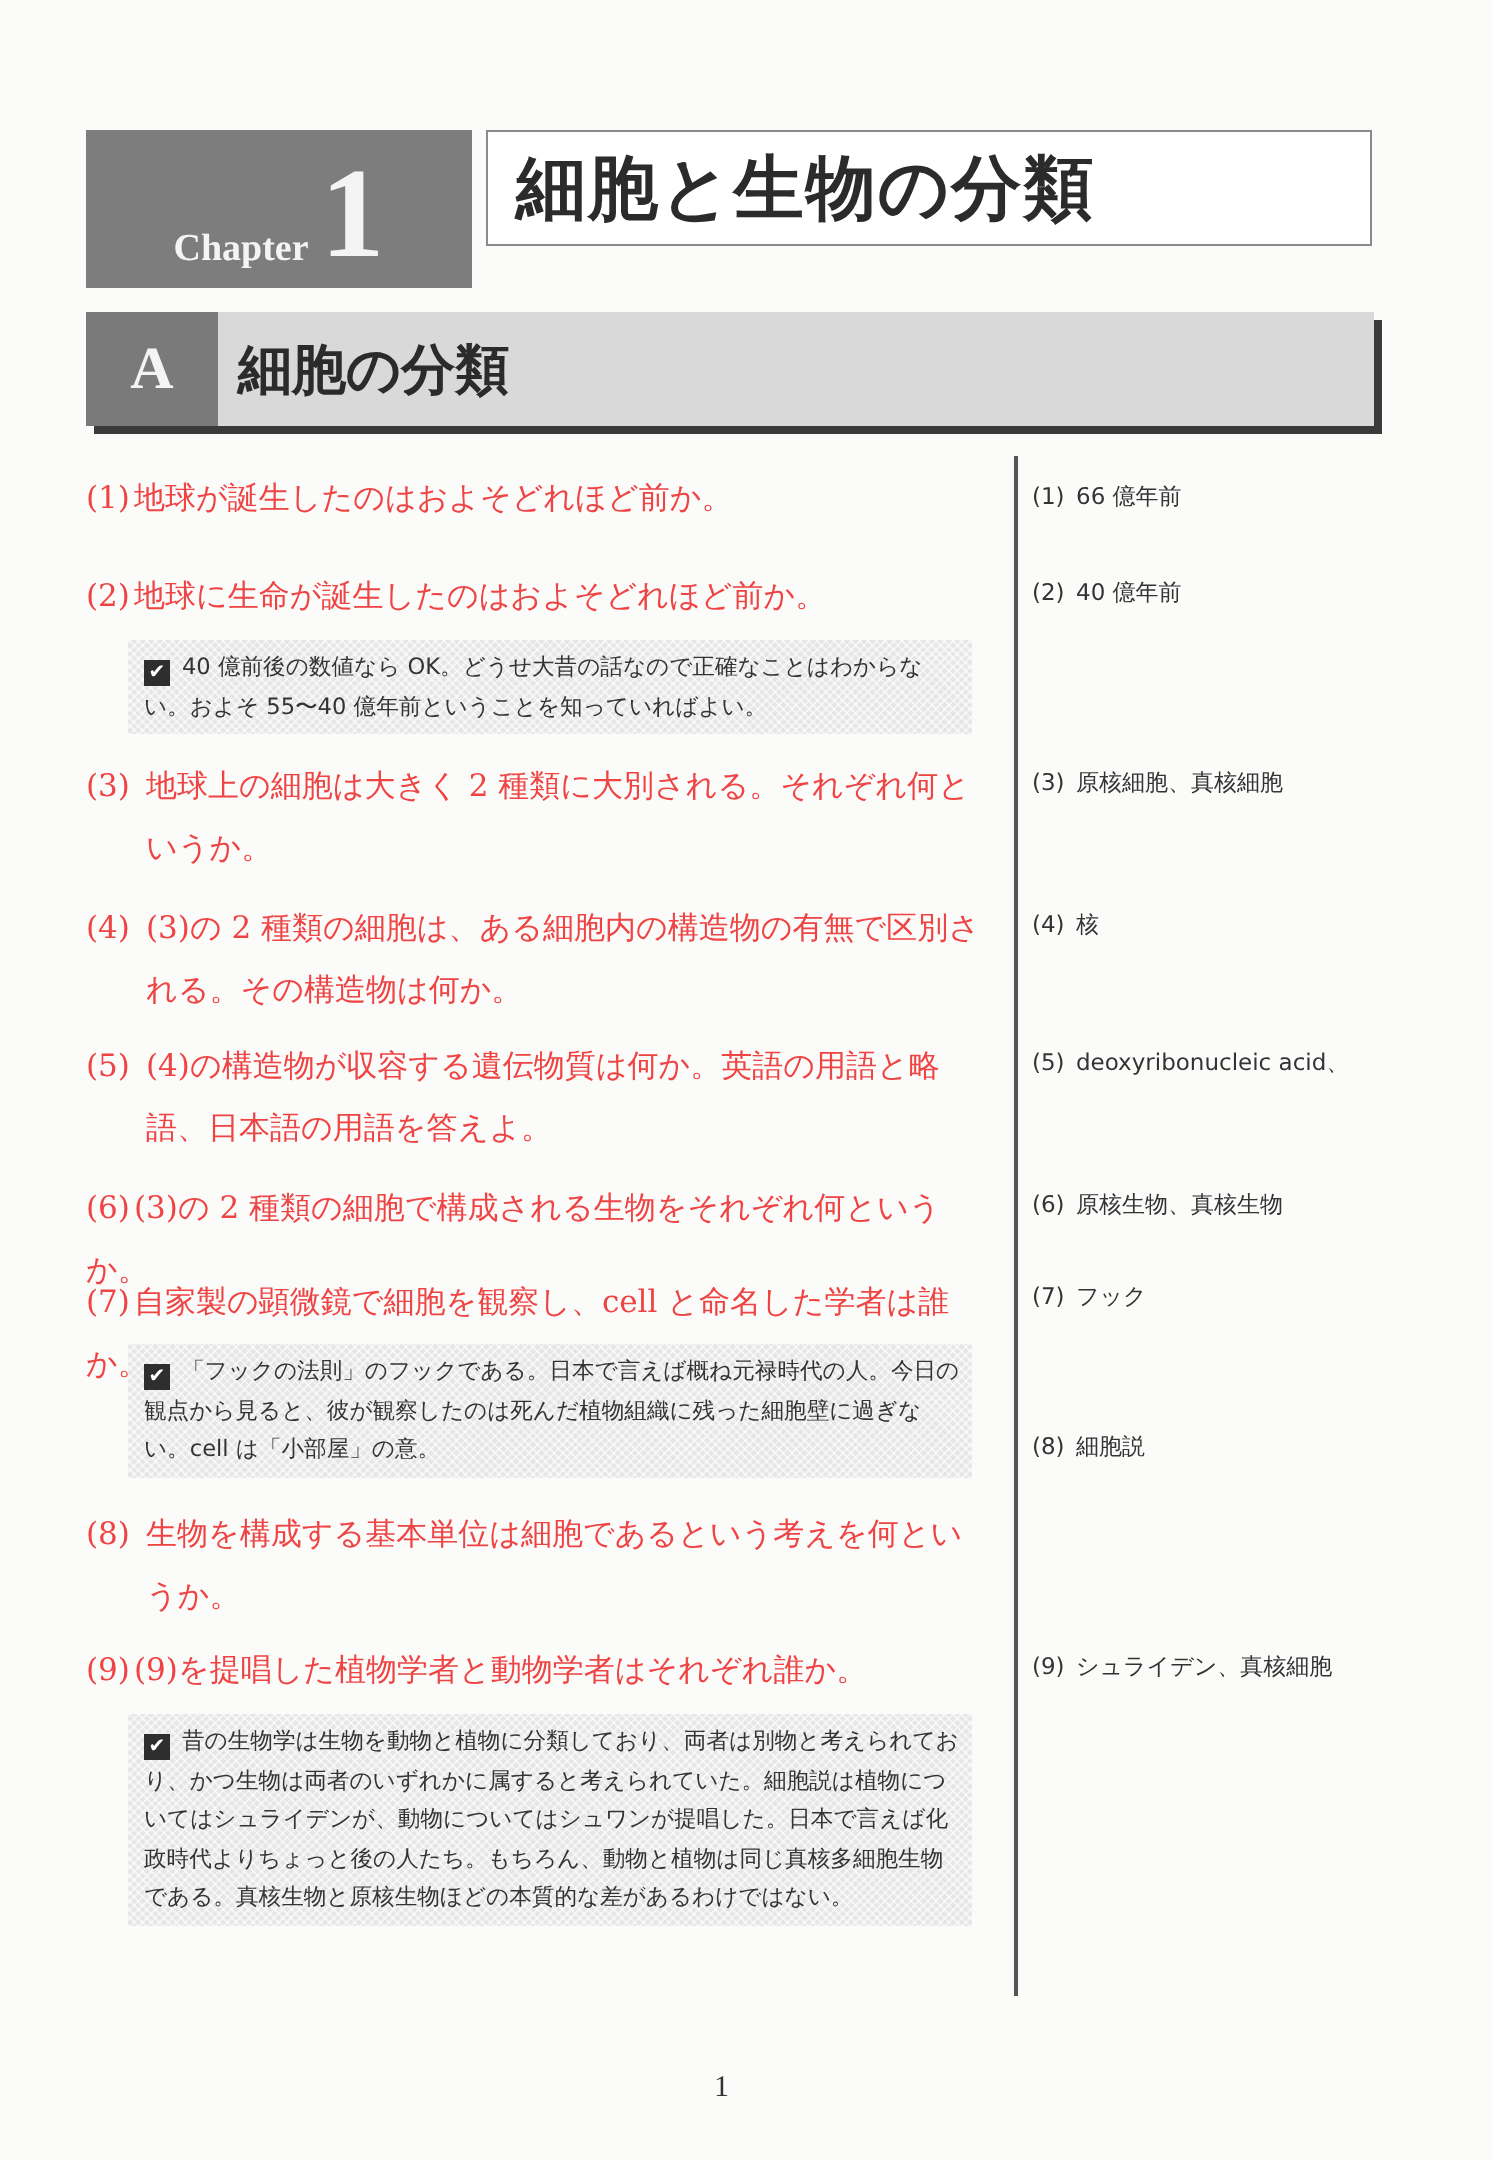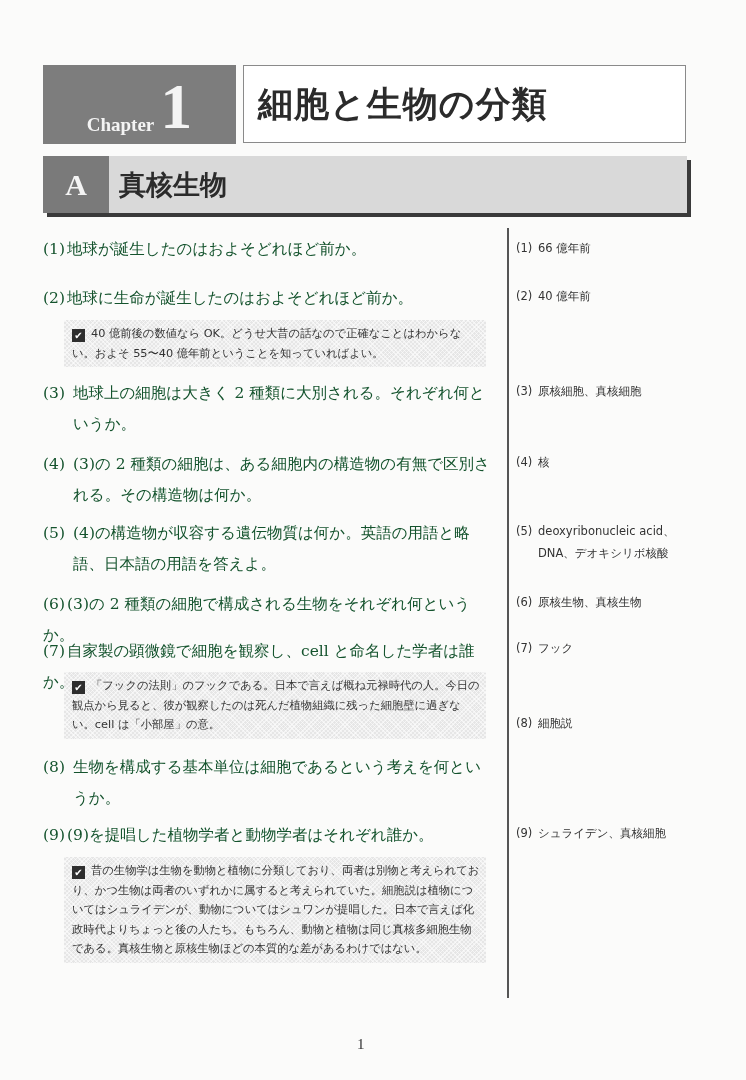--- a/index.html
+++ b/index.html
@@ -9,39 +9,39 @@
   }
   .chapter-box {
     position: absolute; left: 43px; top: 65px; width: 193px; height: 79px;
     background: #7d7d7d; color: #f4f4f4;
     display: flex; align-items: flex-end; justify-content: center;
     font-family: "Liberation Serif", serif; box-sizing: border-box; padding-bottom: 10px;
   }
   .chapter-word { font-size: 19px; font-weight: bold; margin-right: 6px; line-height: 1; }
   .chapter-num { font-size: 64px; font-weight: bold; line-height: 0.85; }
   .title-box {
-    position: absolute; left: 243px; top: 65px; width: 443px; height: 78px;
+    position: absolute; left: 243px; top: 65px; width: 443px; height: 58px;
     border: 1.5px solid #8a8a8a; box-sizing: border-box; background: #fff;
     display: flex; align-items: center; padding-left: 14px;
   }
   .title-text { font-family: "DejaVu Sans", sans-serif; font-weight: bold; font-size: 35px; color: #2b2b2b; letter-spacing: 1px; }
   .section-bar {
     position: absolute; left: 43px; top: 156px; width: 644px; height: 57px;
     background: #d9d9d9; box-sizing: border-box;
     box-shadow: 4px 4px 0 #3a3a3a;
     display: flex; align-items: center;
   }
   .section-letter {
     width: 66px; height: 100%; background: #7a7a7a; color: #f4f4f4;
     font-family: "Liberation Serif", serif; font-weight: bold; font-size: 30px;
     display: flex; align-items: center; justify-content: center;
   }
   .section-title { font-family: "DejaVu Sans", sans-serif; font-weight: bold; font-size: 27px; margin-left: 10px; color: #2b2b2b; }
   .divider { position: absolute; left: 507px; top: 228px; width: 1.5px; height: 770px; background: #555; }
-  .q { position: absolute; left: 43px; width: 452px; font-size: 15.5px; line-height: 31px; color: #14532d; }
+  .q { position: absolute; left: 43px; width: 452px; font-size: 15.5px; line-height: 31px; color: #ef4444; }
   .q .num { display: inline-block; width: 24px; }
   .q .body { display: inline; }
   .q.indent { padding-left: 30px; text-indent: -30px; box-sizing: border-box; }
   .q.indent .num { width: 30px; text-indent: 0; }
   .note {
     position: absolute; left: 64px; width: 422px; box-sizing: border-box;
     padding: 4px 6px 4px 8px;
     background-color: #e6e6e6;
     background-image: repeating-linear-gradient(45deg, rgba(255,255,255,0.55) 0 1px, transparent 1px 3px),
                       repeating-linear-gradient(-45deg, rgba(255,255,255,0.55) 0 1px, transparent 1px 3px);
@@ -62,21 +62,21 @@
 <div class="chapter-box">
   <span class="chapter-word">Chapter</span>
   <span class="chapter-num">1</span>
 </div>
 <div class="title-box">
   <span class="title-text">細胞と生物の分類</span>
 </div>
 
 <div class="section-bar">
   <div class="section-letter">A</div>
-  <div class="section-title">真核生物</div>
+  <div class="section-title">細胞の分類</div>
 </div>
 
 <div class="divider"></div>
 
 <div class="q" style="top:234px">
   <span class="num">(1)</span><span class="body">地球が誕生したのはおよそどれほど前か。</span>
 </div>
 <div class="q" style="top:283px">
   <span class="num">(2)</span><span class="body">地球に生命が誕生したのはおよそどれほど前か。</span>
 </div>
@@ -120,21 +120,20 @@
   <span class="num">(2)</span><span>40 億年前</span>
 </div>
 <div class="a" style="top:380px">
   <span class="num">(3)</span><span>原核細胞、真核細胞</span>
 </div>
 <div class="a" style="top:451px">
   <span class="num">(4)</span><span>核</span>
 </div>
 <div class="a" style="top:520px">
   <span class="num">(5)</span><span>deoxyribonucleic acid、</span>
-  <span class="l2">DNA、デオキシリボ核酸</span>
 </div>
 <div class="a" style="top:591px">
   <span class="num">(6)</span><span>原核生物、真核生物</span>
 </div>
 <div class="a" style="top:637px">
   <span class="num">(7)</span><span>フック</span>
 </div>
 <div class="a" style="top:712px">
   <span class="num">(8)</span><span>細胞説</span>
 </div>

